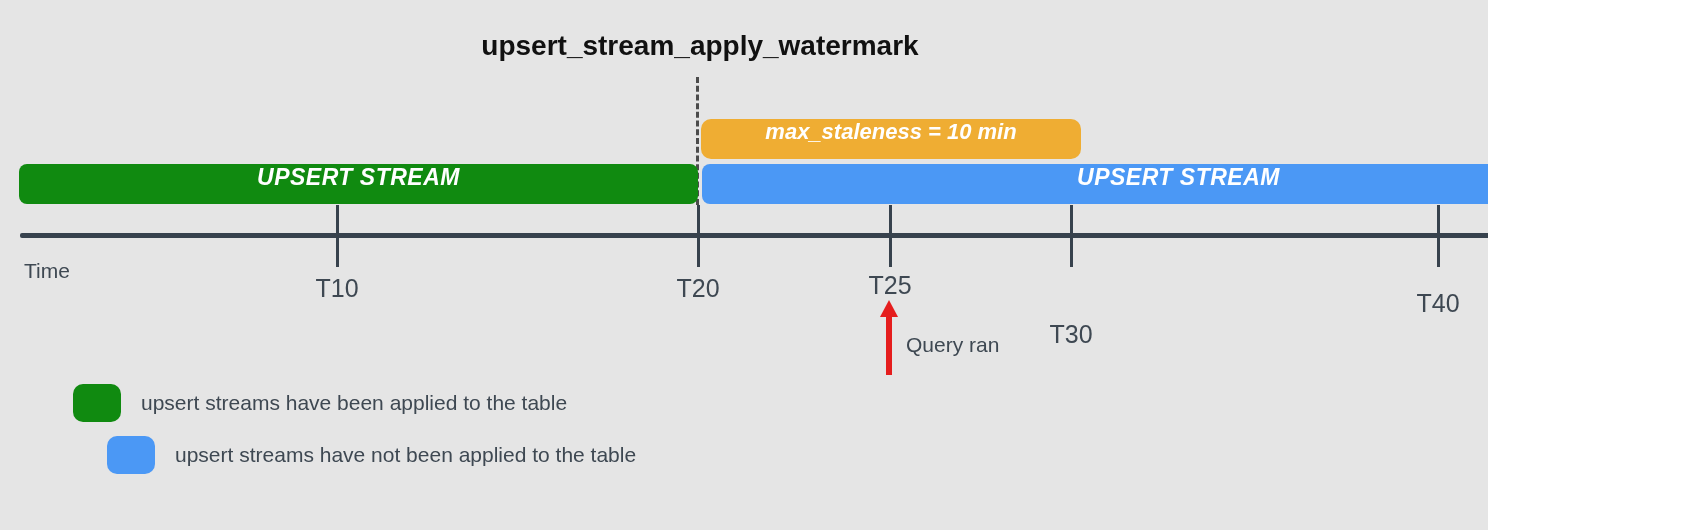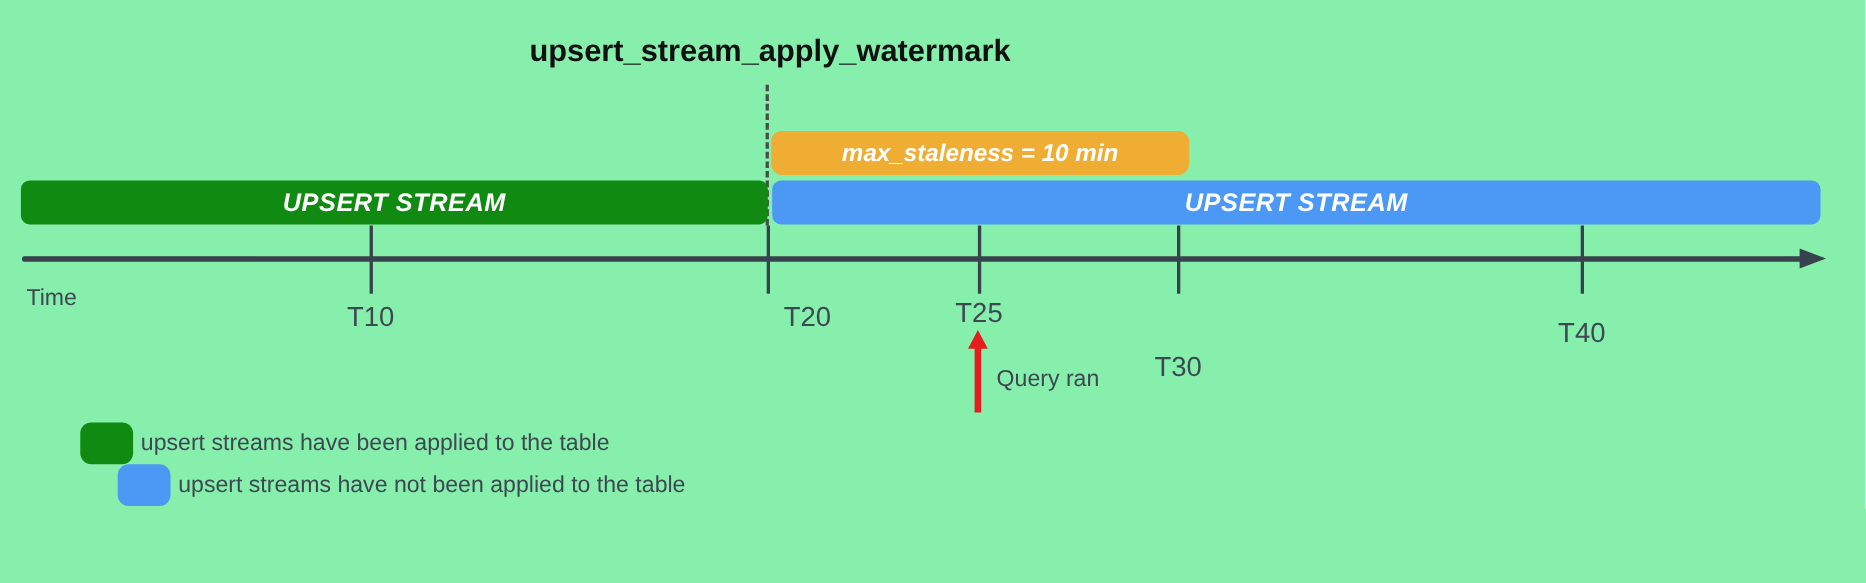--- a/index.html
+++ b/index.html
@@ -1,32 +1,32 @@
 <!DOCTYPE html>
 <html style="--green: #108a10; --blue: #4b98f5; --orange: #efad33; --red: #e51d1d; --axis: #37424d; --text: #3e4852; --dash: #4b4b4b; --title: #111111;"><head>
 <meta charset="utf-8">
 <style>
   :root{
     --green:#108a10; --blue:#4b98f5; --orange:#efad33; --red:#e51d1d;
     --axis:#37424d; --text:#3e4852; --dash:#4b4b4b; --title:#111111;
   }
   html,body{margin:0;padding:0;background:#ffffff;}
   body{font-family:"Liberation Sans", sans-serif;}
-  .canvas{position:relative;width:1696px;height:530px;background:#86efac;overflow:hidden;}
+  .canvas{position:relative;width:1488px;height:530px;background:#e5e5e5;overflow:hidden;}
 
   .diagram-title{
     position:absolute;left:700px;top:30px;transform:translateX(-50%);
     font-size:28px;font-weight:bold;color:var(--title);white-space:nowrap;
   }
   .watermark-dash{
     position:absolute;left:696px;top:77px;height:128px;width:0;
     border-left:3px dashed var(--dash);
   }
   .bar{
-    position:absolute;display:flex;align-items:center;justify-content:center;
+    position:absolute;display:flex;justify-content:center;
     color:#ffffff;font-weight:bold;font-style:italic;white-space:nowrap;
   }
   .staleness-bar{
     left:701px;top:119px;width:380px;height:40px;border-radius:10px;
     background:var(--orange);font-size:22px;
   }
   .green-bar{
     left:19px;top:164px;width:679px;height:40px;border-radius:8px;
     background:var(--green);font-size:23px;letter-spacing:0.5px;
   }
@@ -43,40 +43,40 @@
     position:absolute;left:1636px;top:226px;width:0;height:0;
     border-left:24px solid var(--axis);
     border-top:9px solid transparent;border-bottom:9px solid transparent;
   }
   .tick{position:absolute;top:205px;width:3px;height:62px;background:var(--axis);}
   .tick-t10{left:336px;} .tick-t20{left:697px;} .tick-t25{left:889px;}
   .tick-t30{left:1070px;} .tick-t40{left:1437px;}
   .tick-label{
     position:absolute;width:80px;text-align:center;font-size:25px;color:var(--text);
   }
-  .lbl-t10{left:297px;top:274px;} .lbl-t20{left:694px;top:274px;}
+  .lbl-t10{left:297px;top:274px;} .lbl-t20{left:658px;top:274px;}
   .lbl-t25{left:850px;top:271px;} .lbl-t30{left:1031px;top:272px;margin-top:48px;}
   .lbl-t40{left:1398px;top:289px;}
   .time-label{position:absolute;left:24px;top:259px;font-size:21px;color:var(--text);}
 
   .query-arrow-head{
     position:absolute;left:880px;top:300px;width:0;height:0;
     border-bottom:17px solid var(--red);
     border-left:9px solid transparent;border-right:9px solid transparent;
   }
   .query-arrow-shaft{
     position:absolute;left:886px;top:315px;width:6px;height:60px;background:var(--red);
   }
   .query-ran-label{position:absolute;left:906px;top:333px;font-size:21px;color:var(--text);}
 
   .legend-row{
-    position:absolute;left:73px;display:flex;align-items:center;gap:7px;height:38px;
+    position:absolute;left:73px;display:flex;align-items:center;gap:20px;height:38px;
   }
   .legend-row-applied{top:384px;}
-  .legend-row-not-applied{top:422px;padding-left:34px;}
+  .legend-row-not-applied{top:436px;padding-left:34px;}
   .legend-swatch{width:48px;height:38px;border-radius:10px;flex:0 0 auto;}
   .swatch-green{background:var(--green);}
   .swatch-blue{background:var(--blue);}
   .legend-label{font-size:21px;color:var(--text);white-space:nowrap;}
 </style>
 </head>
 <body>
 
 <div class="canvas">
 

